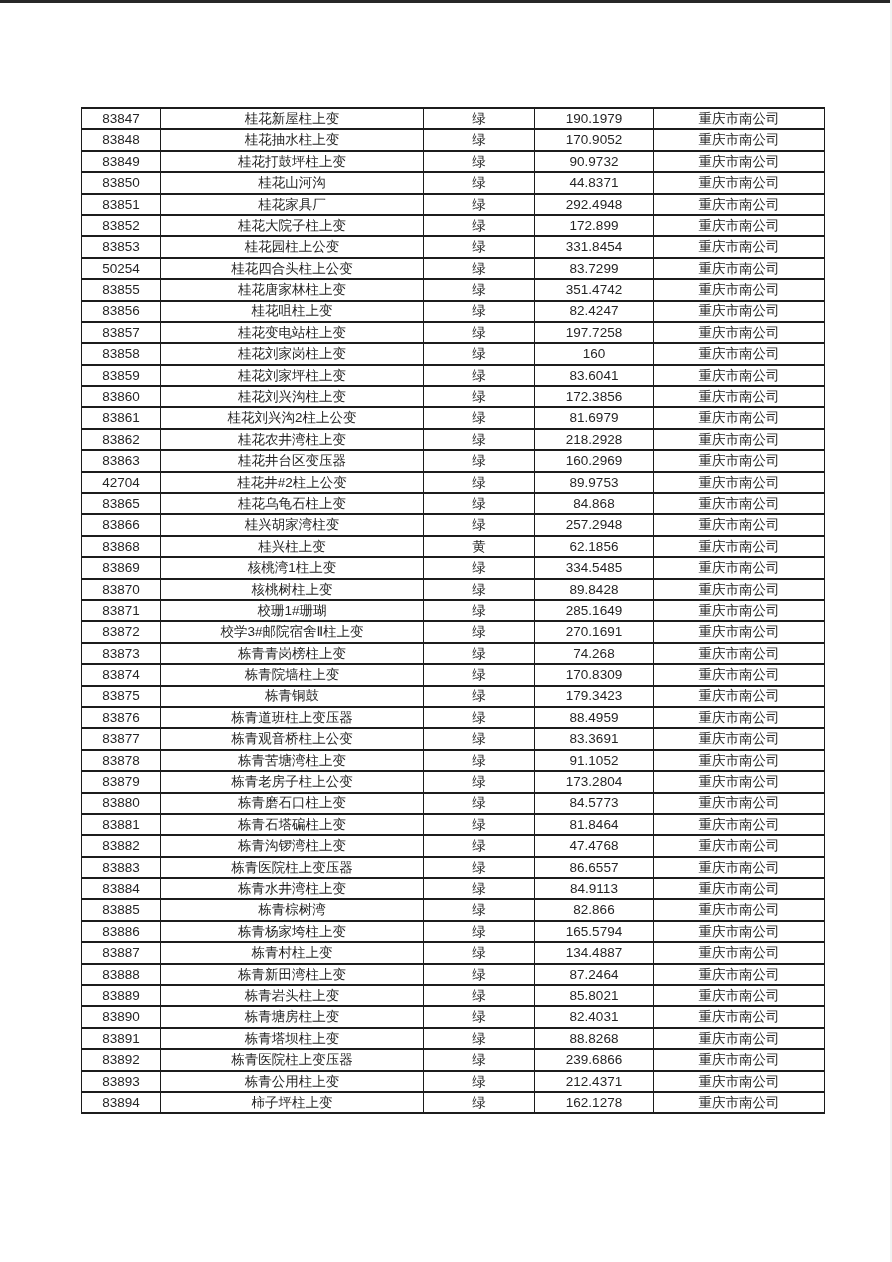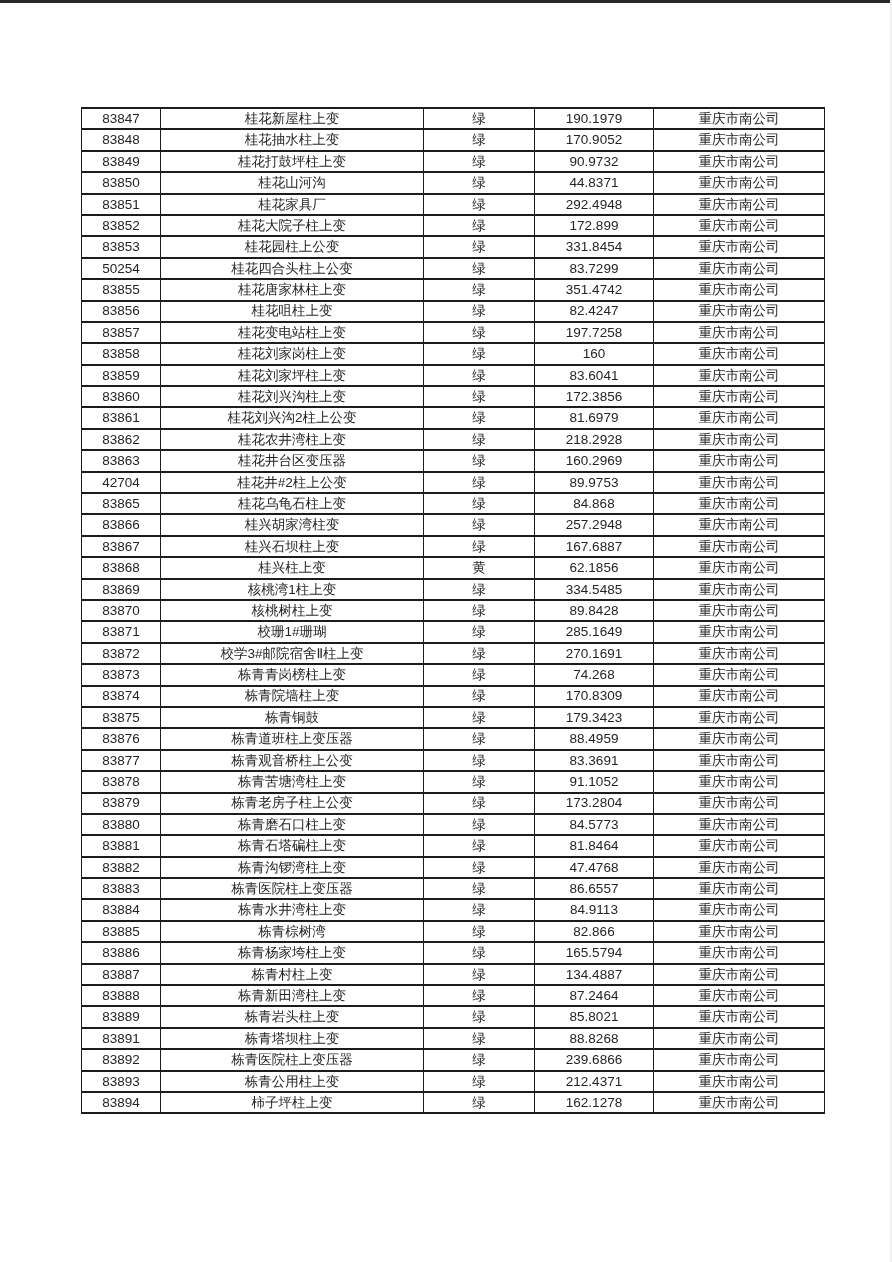--- a/index.html
+++ b/index.html
@@ -202,27 +202,20 @@
           <td class="col-company">重庆市南公司</td>
         </tr>
         <tr>
           <td class="col-id">83866</td>
           <td class="col-name">桂兴胡家湾柱变</td>
           <td class="col-status">绿</td>
           <td class="col-value">257.2948</td>
           <td class="col-company">重庆市南公司</td>
         </tr>
         <tr>
-          <td class="col-id">83867</td>
-          <td class="col-name">桂兴石坝柱上变</td>
-          <td class="col-status">绿</td>
-          <td class="col-value">167.6887</td>
-          <td class="col-company">重庆市南公司</td>
-        </tr>
-        <tr>
           <td class="col-id">83868</td>
           <td class="col-name">桂兴柱上变</td>
           <td class="col-status">黄</td>
           <td class="col-value">62.1856</td>
           <td class="col-company">重庆市南公司</td>
         </tr>
         <tr>
           <td class="col-id">83869</td>
           <td class="col-name">核桃湾1柱上变</td>
           <td class="col-status">绿</td>
@@ -360,20 +353,27 @@
           <td class="col-name">栋青新田湾柱上变</td>
           <td class="col-status">绿</td>
           <td class="col-value">87.2464</td>
           <td class="col-company">重庆市南公司</td>
         </tr>
         <tr>
           <td class="col-id">83889</td>
           <td class="col-name">栋青岩头柱上变</td>
           <td class="col-status">绿</td>
           <td class="col-value">85.8021</td>
+          <td class="col-company">重庆市南公司</td>
+        </tr>
+        <tr>
+          <td class="col-id">83890</td>
+          <td class="col-name">栋青塘房柱上变</td>
+          <td class="col-status">绿</td>
+          <td class="col-value">82.4031</td>
           <td class="col-company">重庆市南公司</td>
         </tr>
         <tr>
           <td class="col-id">83891</td>
           <td class="col-name">栋青塔坝柱上变</td>
           <td class="col-status">绿</td>
           <td class="col-value">88.8268</td>
           <td class="col-company">重庆市南公司</td>
         </tr>
         <tr>

